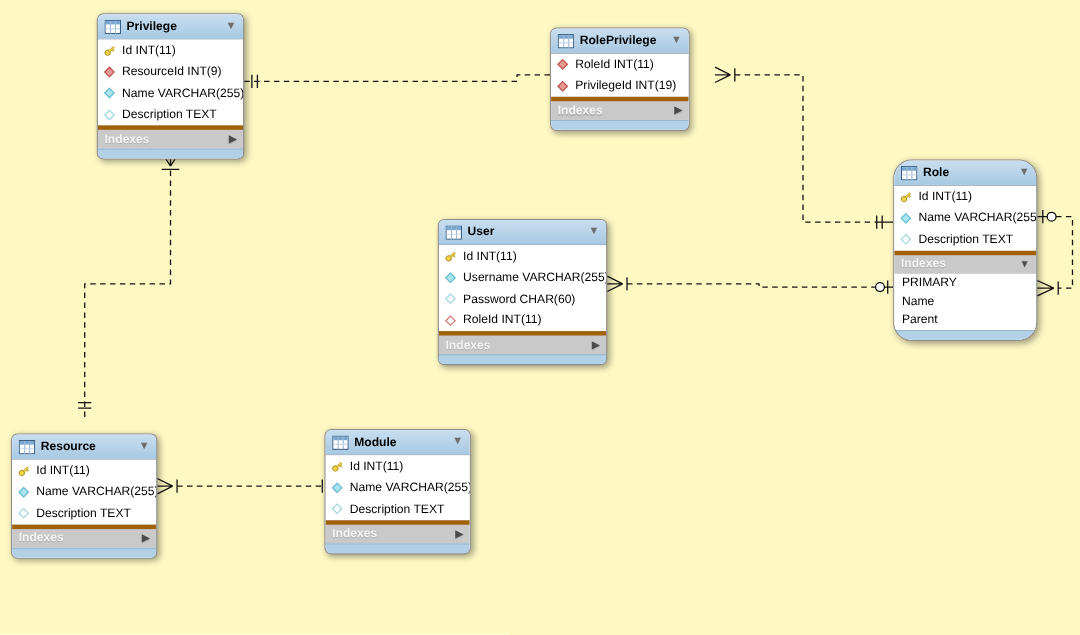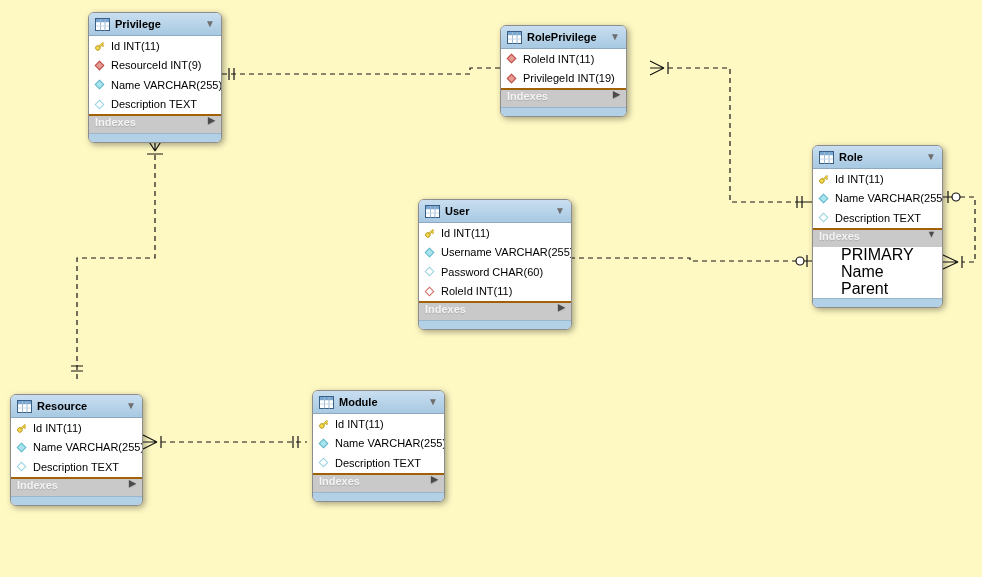--- a/index.html
+++ b/index.html
@@ -27,29 +27,29 @@
     height:19.5px;display:flex;align-items:center;gap:5px;padding:0 4px 0 5px;
     font-size:11px;color:#000;background:#fff;white-space:nowrap;
   }
   .ic{display:inline-flex;flex:0 0 auto;line-height:0;}
   .d{width:7px;height:7px;transform:rotate(45deg);margin:0 3px 0 2px;box-sizing:border-box;}
   .d-red-f{background:#e59a93;border:1px solid #bf4e47;}
   .d-red-o{background:#ffffff;border:1px solid #cf6a62;}
   .d-cyan-f{background:#a9e4ef;border:1px solid #63b9cc;}
   .d-cyan-o{background:#ffffff;border:1px solid #96d2e0;}
   .idxbar{
-    height:17px;display:flex;padding:0 6px;
-    background:#c9c9c9;border-top:2px solid #a16207;
+    height:17px;display:flex;align-items:center;padding:0 6px;
+    background:#c9c9c9;border-top:4px solid #a16207;
     color:#f4f4f4;font-size:11px;font-weight:bold;
     text-shadow:0 1px 1px rgba(0,0,0,0.15);
   }
   .idxarrow{margin-left:auto;color:#4b4b4b;font-size:9px;line-height:1;}
   .idxrow{
     height:17px;display:flex;align-items:center;padding:0 7px;
-    font-size:16px;color:#000;background:#fff;white-space:nowrap;margin-left:21px;
+    font-size:11px;color:#000;background:#fff;white-space:nowrap;
   }
   .ftr{height:8px;background:#b2d1e7;border-top:1px solid #9bb6cb;}
 </style>
 </head>
 <body>
 
 <div id="canvas">
 
   <svg id="connectors" width="982" height="577">
 
@@ -155,21 +155,21 @@
       <div class="row">
         <span class="ic d d-red-f"></span>
         <span class="lbl">PrivilegeId INT(19)</span>
       </div>
       <div class="idxbar">
         <span>Indexes</span>
         <span class="idxarrow">▶</span>
       </div>
       <div class="ftr"></div>
     </div>
-    <div class="tbl" style="left: 812px; top: 145px; width: 131px;">
+    <div class="tbl" style="left: 812px; top: 145px; width: 131px; border-radius: 17px;">
       <div class="hdr">
         <span class="tblicon">
           <svg width="15" height="13" viewBox="0 0 15 13">
             <rect x="0.5" y="0.5" width="14" height="12" fill="#ffffff" stroke="#3a5f86"></rect>
             <rect x="1" y="1" width="13" height="3.2" fill="#7aa7d2"></rect>
             <line x1="5.5" y1="1" x2="5.5" y2="12.5" stroke="#9db9d2" stroke-width="1"></line>
             <line x1="10" y1="1" x2="10" y2="12.5" stroke="#9db9d2" stroke-width="1"></line>
             <line x1="1" y1="8" x2="14" y2="8" stroke="#c7d8e8" stroke-width="1"></line>
           </svg>
         </span>
@@ -196,21 +196,21 @@
       </div>
       <div class="idxbar">
         <span>Indexes</span>
         <span class="idxarrow">▼</span>
       </div>
       <div class="idxrow">PRIMARY</div>
       <div class="idxrow">Name</div>
       <div class="idxrow">Parent</div>
       <div class="ftr"></div>
     </div>
-    <div class="tbl" style="left: 418px; top: 199px; width: 154px;">
+    <div class="tbl" style="left: 398px; top: 199px; width: 154px;">
       <div class="hdr">
         <span class="tblicon">
           <svg width="15" height="13" viewBox="0 0 15 13">
             <rect x="0.5" y="0.5" width="14" height="12" fill="#ffffff" stroke="#3a5f86"></rect>
             <rect x="1" y="1" width="13" height="3.2" fill="#7aa7d2"></rect>
             <line x1="5.5" y1="1" x2="5.5" y2="12.5" stroke="#9db9d2" stroke-width="1"></line>
             <line x1="10" y1="1" x2="10" y2="12.5" stroke="#9db9d2" stroke-width="1"></line>
             <line x1="1" y1="8" x2="14" y2="8" stroke="#c7d8e8" stroke-width="1"></line>
           </svg>
         </span>
@@ -276,21 +276,21 @@
       <div class="row">
         <span class="ic d d-cyan-o"></span>
         <span class="lbl">Description TEXT</span>
       </div>
       <div class="idxbar">
         <span>Indexes</span>
         <span class="idxarrow">▶</span>
       </div>
       <div class="ftr"></div>
     </div>
-    <div class="tbl" style="left: 312px; top: 390px; width: 133px;">
+    <div class="tbl" style="left: 295px; top: 390px; width: 133px;">
       <div class="hdr">
         <span class="tblicon">
           <svg width="15" height="13" viewBox="0 0 15 13">
             <rect x="0.5" y="0.5" width="14" height="12" fill="#ffffff" stroke="#3a5f86"></rect>
             <rect x="1" y="1" width="13" height="3.2" fill="#7aa7d2"></rect>
             <line x1="5.5" y1="1" x2="5.5" y2="12.5" stroke="#9db9d2" stroke-width="1"></line>
             <line x1="10" y1="1" x2="10" y2="12.5" stroke="#9db9d2" stroke-width="1"></line>
             <line x1="1" y1="8" x2="14" y2="8" stroke="#c7d8e8" stroke-width="1"></line>
           </svg>
         </span>

